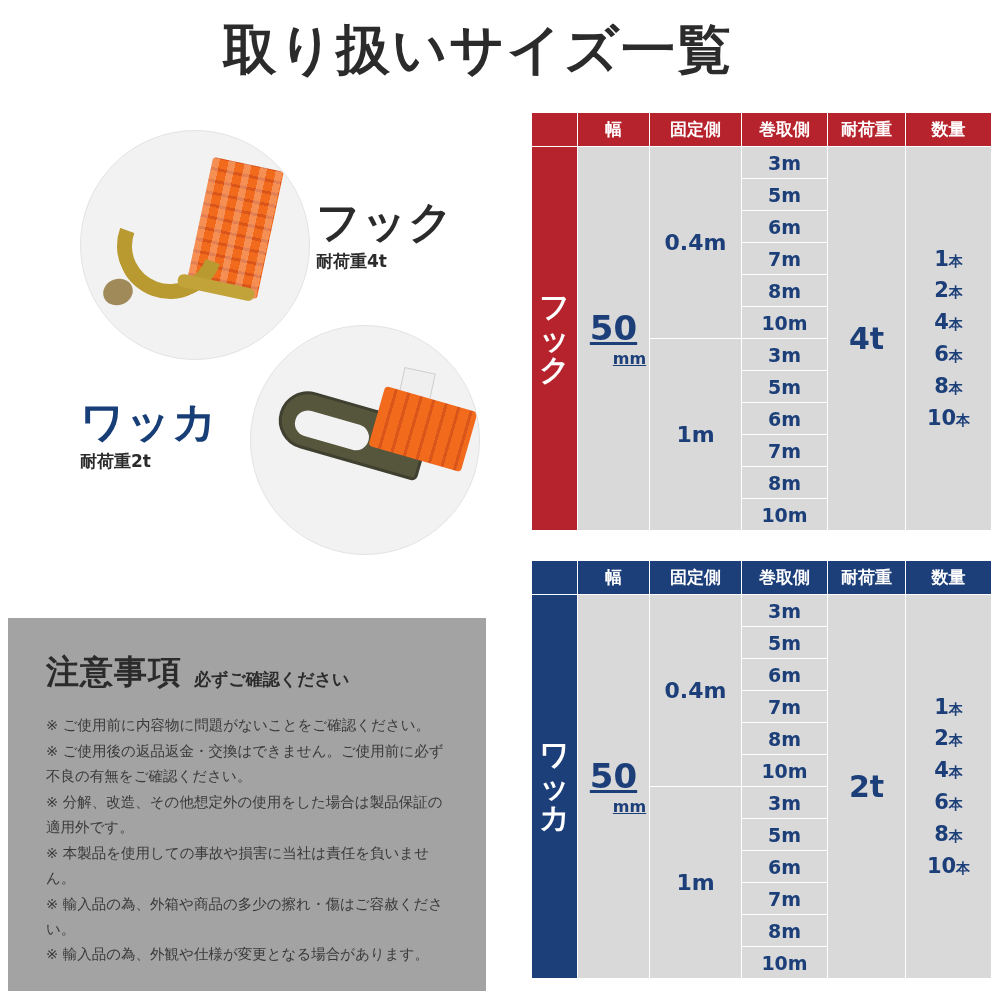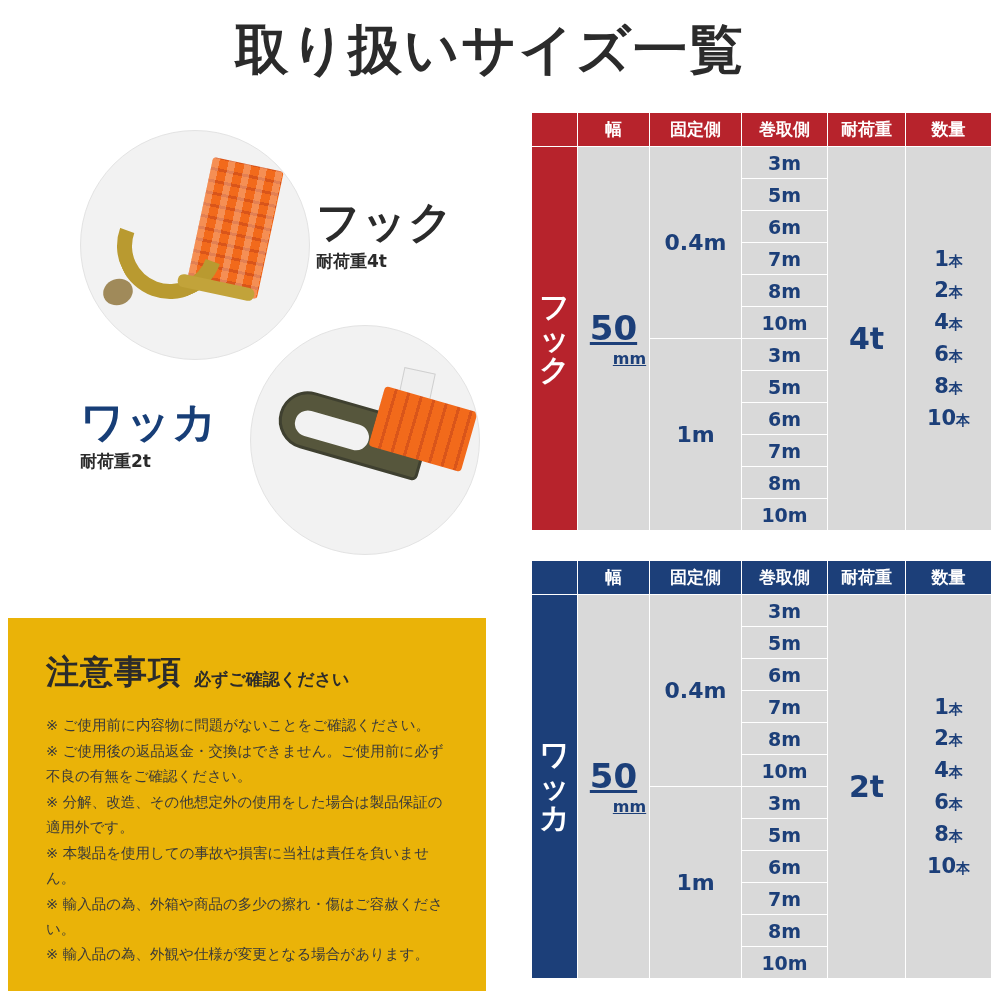--- a/index.html
+++ b/index.html
@@ -11,21 +11,21 @@
     font-family: "Liberation Sans", sans-serif;
     color: #333333;
     position: relative;
     overflow: hidden;
   }
 
   
   #page-title {
     position: absolute;
     top: 14px;
-    left: 12px;
+    left: 0;
     width: 956px;
     text-align: center;
     font-size: 54px;
     font-weight: bold;
     letter-spacing: 2px;
     color: #2b2b2b;
     font-family: "DejaVu Sans", sans-serif;
   }
 
   
@@ -160,21 +160,21 @@
     color: #2b2b2b;
     margin-top: 6px;
     letter-spacing: 0px;
   }
 
   
   .notice {
     position: absolute;
     left: 8px; top: 618px;
     width: 478px; height: 373px;
-    background: #eab308;
+    background: #a3a3a3;
     padding: 32px 34px 10px 38px;
   }
   .notice-head {
     display: flex;
     align-items: flex-end;
     gap: 12px;
     margin-bottom: 18px;
   }
   .notice-title {
     font-size: 33px;

